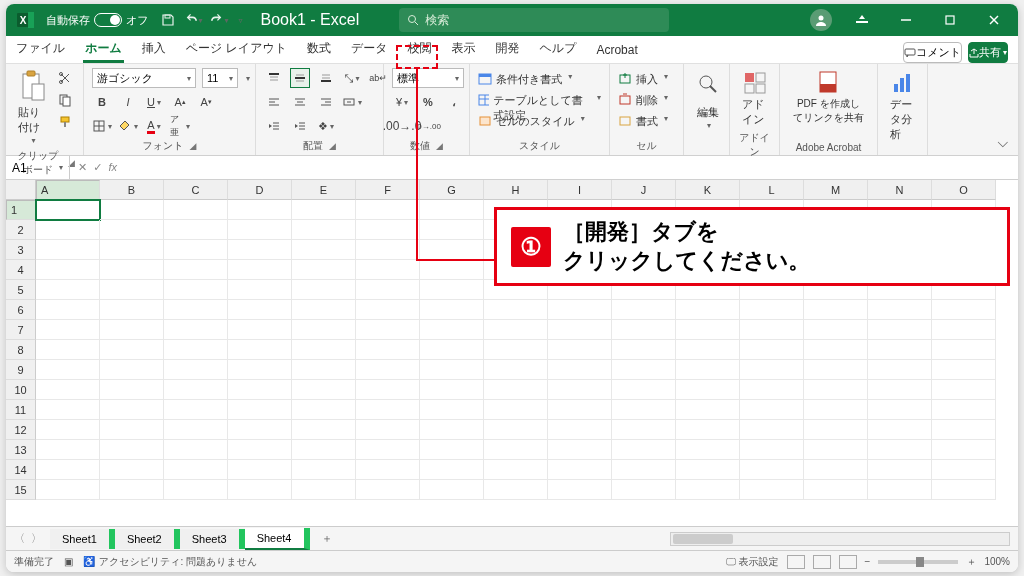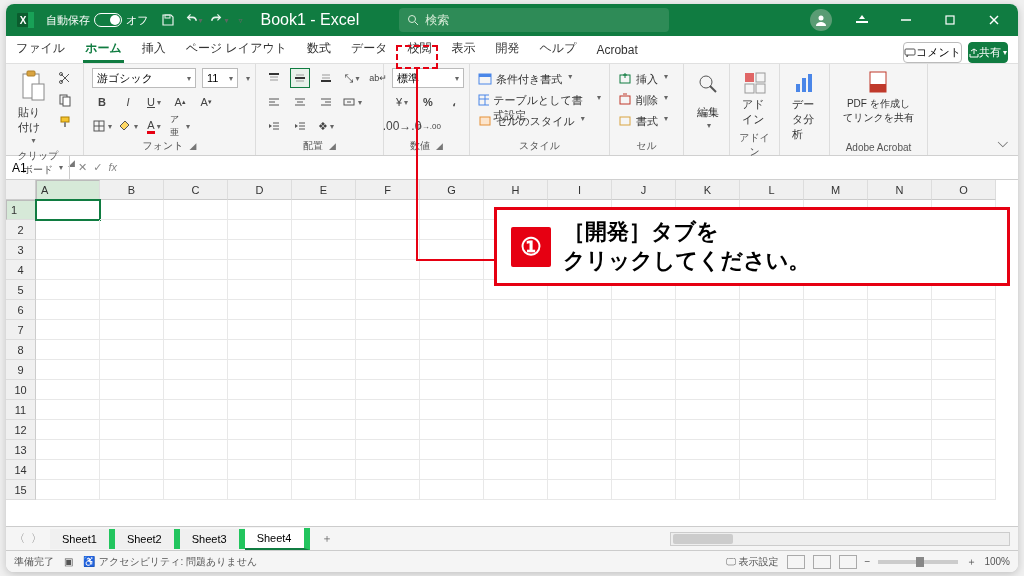--- a/index.html
+++ b/index.html
@@ -499,47 +499,47 @@
               <rect x="14" y="14" width="9" height="9" fill="none" stroke="#999"></rect>
             </svg>
           <span>アドイン</span>
         </div>
       </div>
       <div class="group-label">
           <span>アドイン</span>
         </div>
     </div>
 
+    <div class="group" style="width:98px">
+      <div class="group-body">
+        <div class="btn">
+          <svg width="26" height="26">
+              <rect x="4" y="2" width="16" height="20" fill="#fff" stroke="#c0392b"></rect>
+              <rect x="4" y="14" width="16" height="8" fill="#c0392b"></rect>
+            </svg>
+          <span style="font-size:10px;text-align:center">PDF を作成してリンクを共有</span>
+        </div>
+      </div>
+      <div class="group-label">
+          <span>Adobe Acrobat</span>
+        </div>
+    </div>
+
     <div class="group" style="width:50px">
       <div class="group-body">
         <div class="btn">
           <svg width="26" height="26">
               <rect x="4" y="14" width="4" height="8" fill="#4a86e8"></rect>
               <rect x="10" y="8" width="4" height="14" fill="#4a86e8"></rect>
               <rect x="16" y="4" width="4" height="18" fill="#4a86e8"></rect>
             </svg>
           <span>データ分析</span>
         </div>
       </div>
       <div class="group-label"></div>
-    </div>
-
-    <div class="group" style="width:98px">
-      <div class="group-body">
-        <div class="btn">
-          <svg width="26" height="26">
-              <rect x="4" y="2" width="16" height="20" fill="#fff" stroke="#c0392b"></rect>
-              <rect x="4" y="14" width="16" height="8" fill="#c0392b"></rect>
-            </svg>
-          <span style="font-size:10px;text-align:center">PDF を作成してリンクを共有</span>
-        </div>
-      </div>
-      <div class="group-label">
-          <span>Adobe Acrobat</span>
-        </div>
     </div>
 
     <div style="margin-left:auto;padding:4px 10px;display:flex;align-items:flex-end">
       <span class="chev" style="font-size:14px">⌵</span>
     </div>
   </div>
 
   <div class="formulabar">
     <div class="namebox">
         <span>A1</span>

